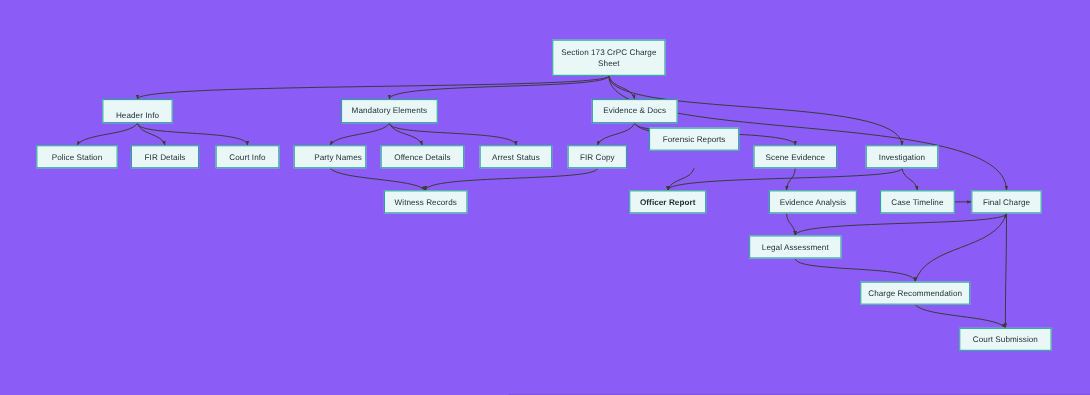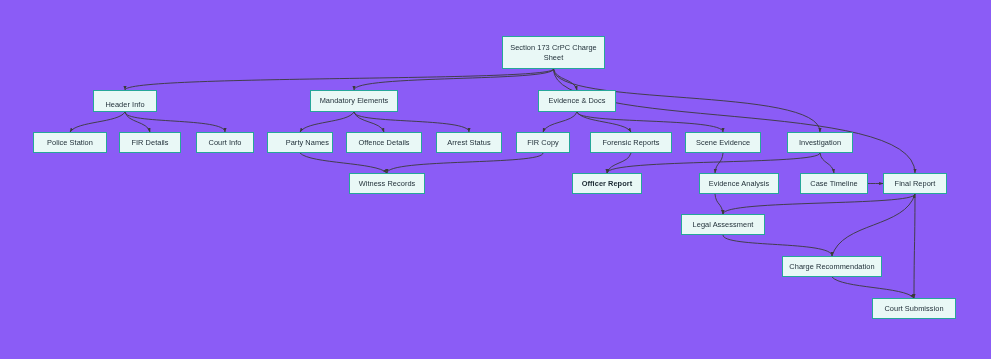--- a/index.html
+++ b/index.html
@@ -108,21 +108,21 @@
     </div>
     <div class="node" style="left: 346px; top: 132px; width: 76px; height: 21px;">
       <span class="node-label">Offence Details</span>
     </div>
     <div class="node" style="left: 436px; top: 132px; width: 66px; height: 21px;">
       <span class="node-label">Arrest Status</span>
     </div>
     <div class="node" style="left: 516px; top: 132px; width: 54px; height: 21px;">
       <span class="node-label">FIR Copy</span>
     </div>
-    <div class="node" style="left: 590px; top: 132px; width: 82px; height: 21px;">
+    <div class="node" style="left: 590px; top: 116px; width: 82px; height: 21px;">
       <span class="node-label">Forensic Reports</span>
     </div>
     <div class="node" style="left: 685px; top: 132px; width: 76px; height: 21px;">
       <span class="node-label">Scene Evidence</span>
     </div>
     <div class="node" style="left: 787px; top: 132px; width: 66px; height: 21px;">
       <span class="node-label">Investigation</span>
     </div>
     <div class="node" style="left: 349px; top: 173px; width: 76px; height: 21px;">
       <span class="node-label">Witness Records</span>
@@ -130,21 +130,21 @@
     <div class="node" style="left: 572px; top: 173px; width: 70px; height: 21px; font-weight: bold;">
       <span class="node-label">Officer Report</span>
     </div>
     <div class="node" style="left: 675px; top: 173px; width: 80px; height: 21px; margin-left: 24px;">
       <span class="node-label">Evidence Analysis</span>
     </div>
     <div class="node" style="left: 800px; top: 173px; width: 68px; height: 21px; justify-content: center;">
       <span class="node-label">Case Timeline</span>
     </div>
     <div class="node" style="left: 883px; top: 173px; width: 64px; height: 21px;">
-      <span class="node-label">Final Report</span>
+      <span class="node-label">Final Charge</span>
     </div>
     <div class="node" style="left: 681px; top: 214px; width: 84px; height: 21px;">
       <span class="node-label">Legal Assessment</span>
     </div>
     <div class="node" style="left: 782px; top: 256px; width: 100px; height: 21px;">
       <span class="node-label">Charge Recommendation</span>
     </div>
     <div class="node" style="left: 872px; top: 298px; width: 84px; height: 21px;">
       <span class="node-label">Court Submission</span>
     </div>

